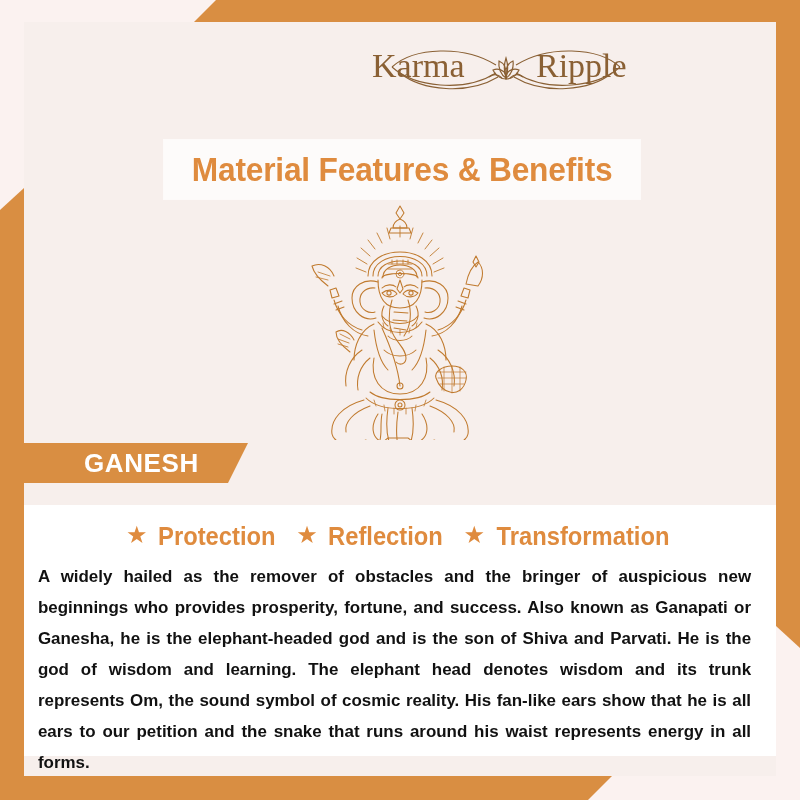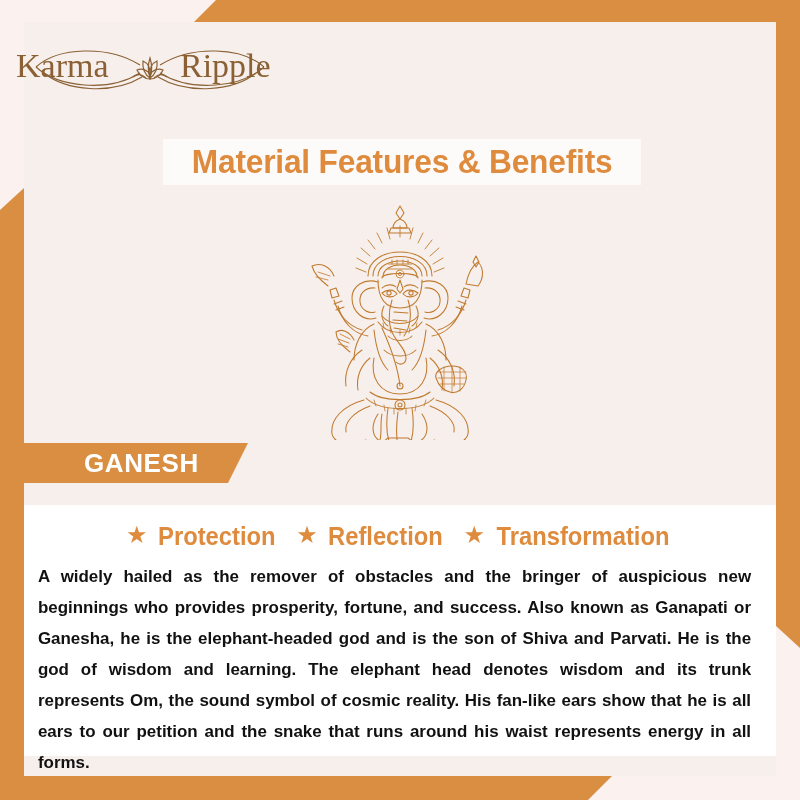--- a/index.html
+++ b/index.html
@@ -60,31 +60,31 @@
 
   
   .logo-wrap {
     position: absolute;
     top: 34px;
     left: 0;
     width: 656px;
     height: 72px;
     display: flex;
     align-items: center;
-    justify-content: flex-start;
+    justify-content: flex-end;
   }
   .logo-svg { display: block; }
 
   
   .title-banner {
     position: absolute;
     top: 140px;
     left: 164px;
     width: 476px;
-    height: 44px;
+    height: 59px;
     background: #fdfbfa;
     display: flex;
     align-items: center;
     justify-content: center;
     box-shadow: 0 0 0 1px rgba(255,255,255,0.7);
   }
   .title-text {
     color: #df8b3e;
     font-family: "Liberation Sans Narrow", "Liberation Sans", sans-serif;
     font-size: 33px;

